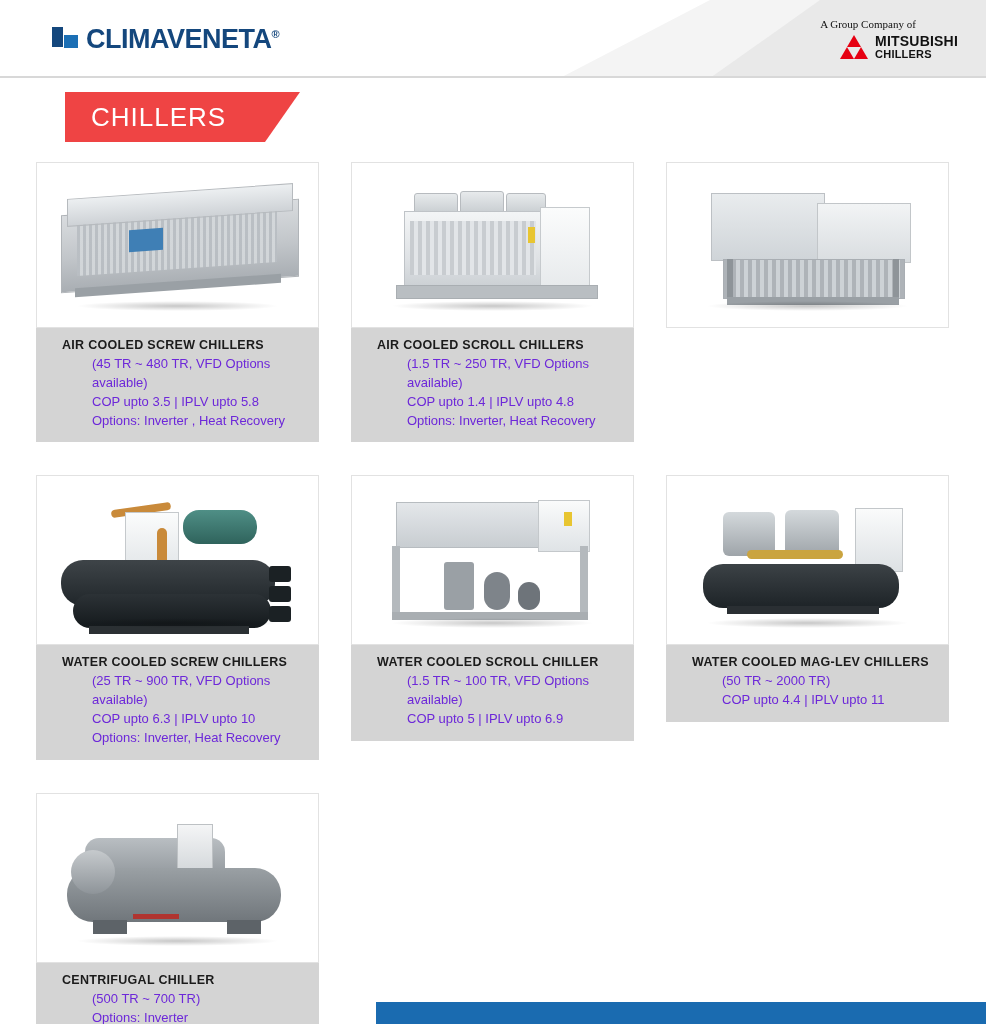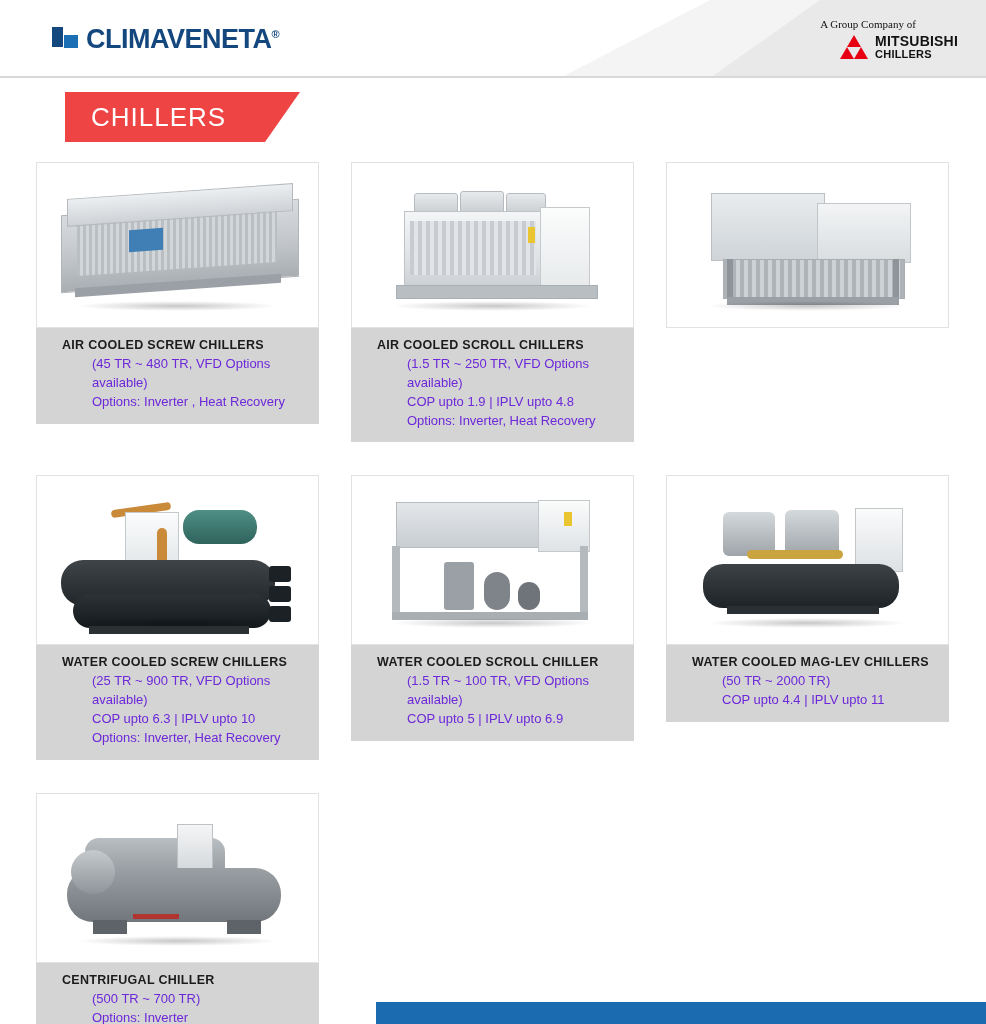--- a/index.html
+++ b/index.html
@@ -373,40 +373,41 @@
       <div class="mach m-acs-base"></div>
       <div class="mach m-acs-fins"></div>
       <div class="mach m-acs-top"></div>
       <div class="mach m-acs-blue"></div>
       <div class="mach m-acs-legs"></div>
       <div class="shadow"></div>
     </div>
     <div class="card-body">
       <div class="card-title">AIR COOLED SCREW CHILLERS</div>
       <div class="card-line">(45 TR ~ 480 TR, VFD Options available)</div>
+      <div class="card-line">COP upto 3.5 | IPLV upto 5.8</div>
       <div class="card-line">Options: Inverter , Heat Recovery</div>
     </div>
   </div>
 
   <div class="card">
     <div class="card-img">
       <div class="mach m-asc-fan1"></div>
       <div class="mach m-asc-fan2"></div>
       <div class="mach m-asc-fan3"></div>
       <div class="mach m-asc-body"></div>
       <div class="mach m-asc-fins"></div>
       <div class="mach m-asc-panelr"></div>
       <div class="mach m-asc-yellow"></div>
       <div class="mach m-asc-frame"></div>
       <div class="shadow"></div>
     </div>
     <div class="card-body">
       <div class="card-title">AIR COOLED SCROLL CHILLERS</div>
       <div class="card-line">(1.5 TR ~ 250 TR, VFD Options available)</div>
-      <div class="card-line">COP upto 1.9 | IPLV upto 4.8</div>
+      <div class="card-line">COP upto 1.4 | IPLV upto 4.8</div>
       <div class="card-line">Options: Inverter, Heat Recovery</div>
     </div>
   </div>
 
   <div class="card">
     <div class="card-img">
       <div class="mach m-aml-box"></div>
       <div class="mach m-aml-box2"></div>
       <div class="mach m-aml-coil"></div>
       <div class="mach m-aml-post1"></div>

